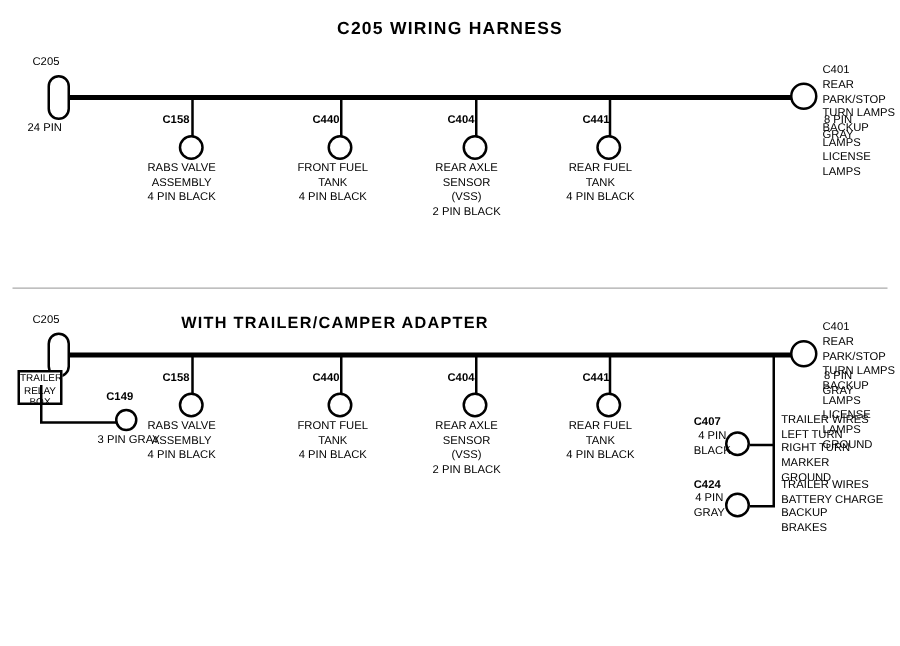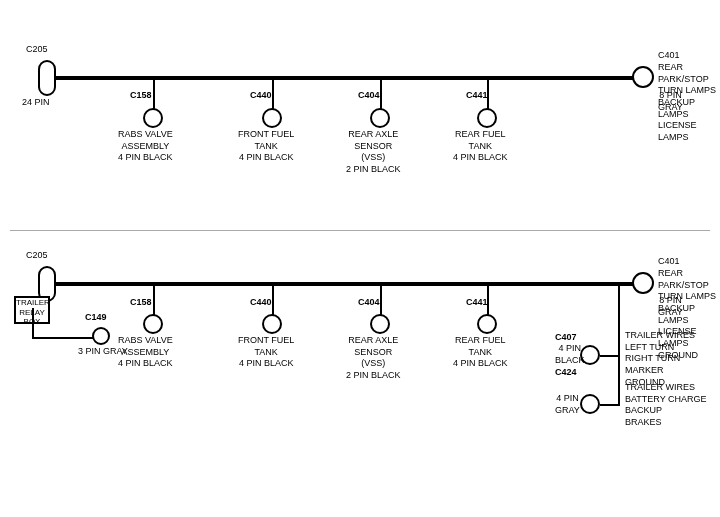--- a/index.html
+++ b/index.html
@@ -68,20 +68,21 @@
       position: absolute;
       background: #000;
       width: 2px;
     }
   </style>
 </head>
 <body>
 
 <div class="diagram-area">
 
+  <div class="page-title" style="position:absolute;top:6px;left:0;width:720px;">C205 WIRING HARNESS</div>
 
 
   <div class="hline" style="top:76px; left:55px; width:590px; height:4px;"></div>
 
   <div class="connector-large" style="top:60px; left:38px; width:18px; height:36px;"></div>
   <div class="label" style="top:44px; left:26px;">C205</div>
   <div class="label" style="top:97px; left:22px;">24 PIN</div>
 
   <div class="connector" style="top:66px; left:632px; width:22px; height:22px;"></div>
   <div class="label" style="top:50px; left:658px;">C401</div>
@@ -103,20 +104,21 @@
   <div class="label" style="top:90px; left:358px; font-weight:bold;">C404</div>
   <div class="label" style="top:129px; left:346px;">REAR AXLE<br>SENSOR<br>(VSS)<br>2 PIN BLACK</div>
 
   <div class="dropline" style="top:79px; left:487px; height:30px;"></div>
   <div class="connector" style="top:108px; left:477px; width:20px; height:20px;"></div>
   <div class="label" style="top:90px; left:466px; font-weight:bold;">C441</div>
   <div class="label" style="top:129px; left:453px;">REAR FUEL<br>TANK<br>4 PIN BLACK</div>
 
   <div style="position:absolute; top:230px; left:10px; width:700px; height:1px; background:#aaa;"></div>
 
+  <div class="section-label" style="top:250px; left:145px; font-size:13px;">WITH TRAILER/CAMPER ADAPTER</div>
 
   <div class="hline" style="top:282px; left:55px; width:590px; height:4px;"></div>
 
   <div class="connector-large" style="top:266px; left:38px; width:18px; height:36px;"></div>
   <div class="label" style="top:250px; left:26px;">C205</div>
   <div class="label" style="top:303px; left:22px;">24 PIN</div>
 
   <div style="position:absolute; top:296px; left:14px; width:36px; height:28px; border:2px solid #000; background:#fff; font-size:8px; text-align:center; line-height:1.2;">TRAILER<br>RELAY<br>BOX</div>
 
   <div class="dropline" style="top:308px; left:32px; height:30px; width:2px;"></div>
@@ -135,21 +137,21 @@
   <div class="dropline" style="top:284px; left:618px; height:120px; width:2px;"></div>
 
   <div class="hline-thin" style="top:355px; left:600px; width:20px; height:2px;"></div>
   <div class="connector" style="top:345px; left:580px; width:20px; height:20px;"></div>
   <div class="label" style="top:332px; left:555px; font-weight:bold;">C407</div>
   <div class="label" style="top:343px; left:555px;">4 PIN<br>BLACK</div>
   <div class="label" style="top:330px; left:625px; text-align:left;">TRAILER WIRES<br>LEFT TURN<br>RIGHT TURN<br>MARKER<br>GROUND</div>
 
   <div class="hline-thin" style="top:404px; left:600px; width:20px; height:2px;"></div>
   <div class="connector" style="top:394px; left:580px; width:20px; height:20px;"></div>
-  <div class="label" style="top:367px; left:555px; font-weight:bold;">C424</div>
+  <div class="label" style="top:382px; left:555px; font-weight:bold;">C424</div>
   <div class="label" style="top:393px; left:555px;">4 PIN<br>GRAY</div>
   <div class="label" style="top:382px; left:625px; text-align:left;">TRAILER WIRES<br>BATTERY CHARGE<br>BACKUP<br>BRAKES</div>
 
   <div class="dropline" style="top:285px; left:153px; height:30px;"></div>
   <div class="connector" style="top:314px; left:143px; width:20px; height:20px;"></div>
   <div class="label" style="top:297px; left:130px; font-weight:bold;">C158</div>
   <div class="label" style="top:335px; left:118px;">RABS VALVE<br>ASSEMBLY<br>4 PIN BLACK</div>
 
   <div class="dropline" style="top:285px; left:272px; height:30px;"></div>
   <div class="connector" style="top:314px; left:262px; width:20px; height:20px;"></div>

